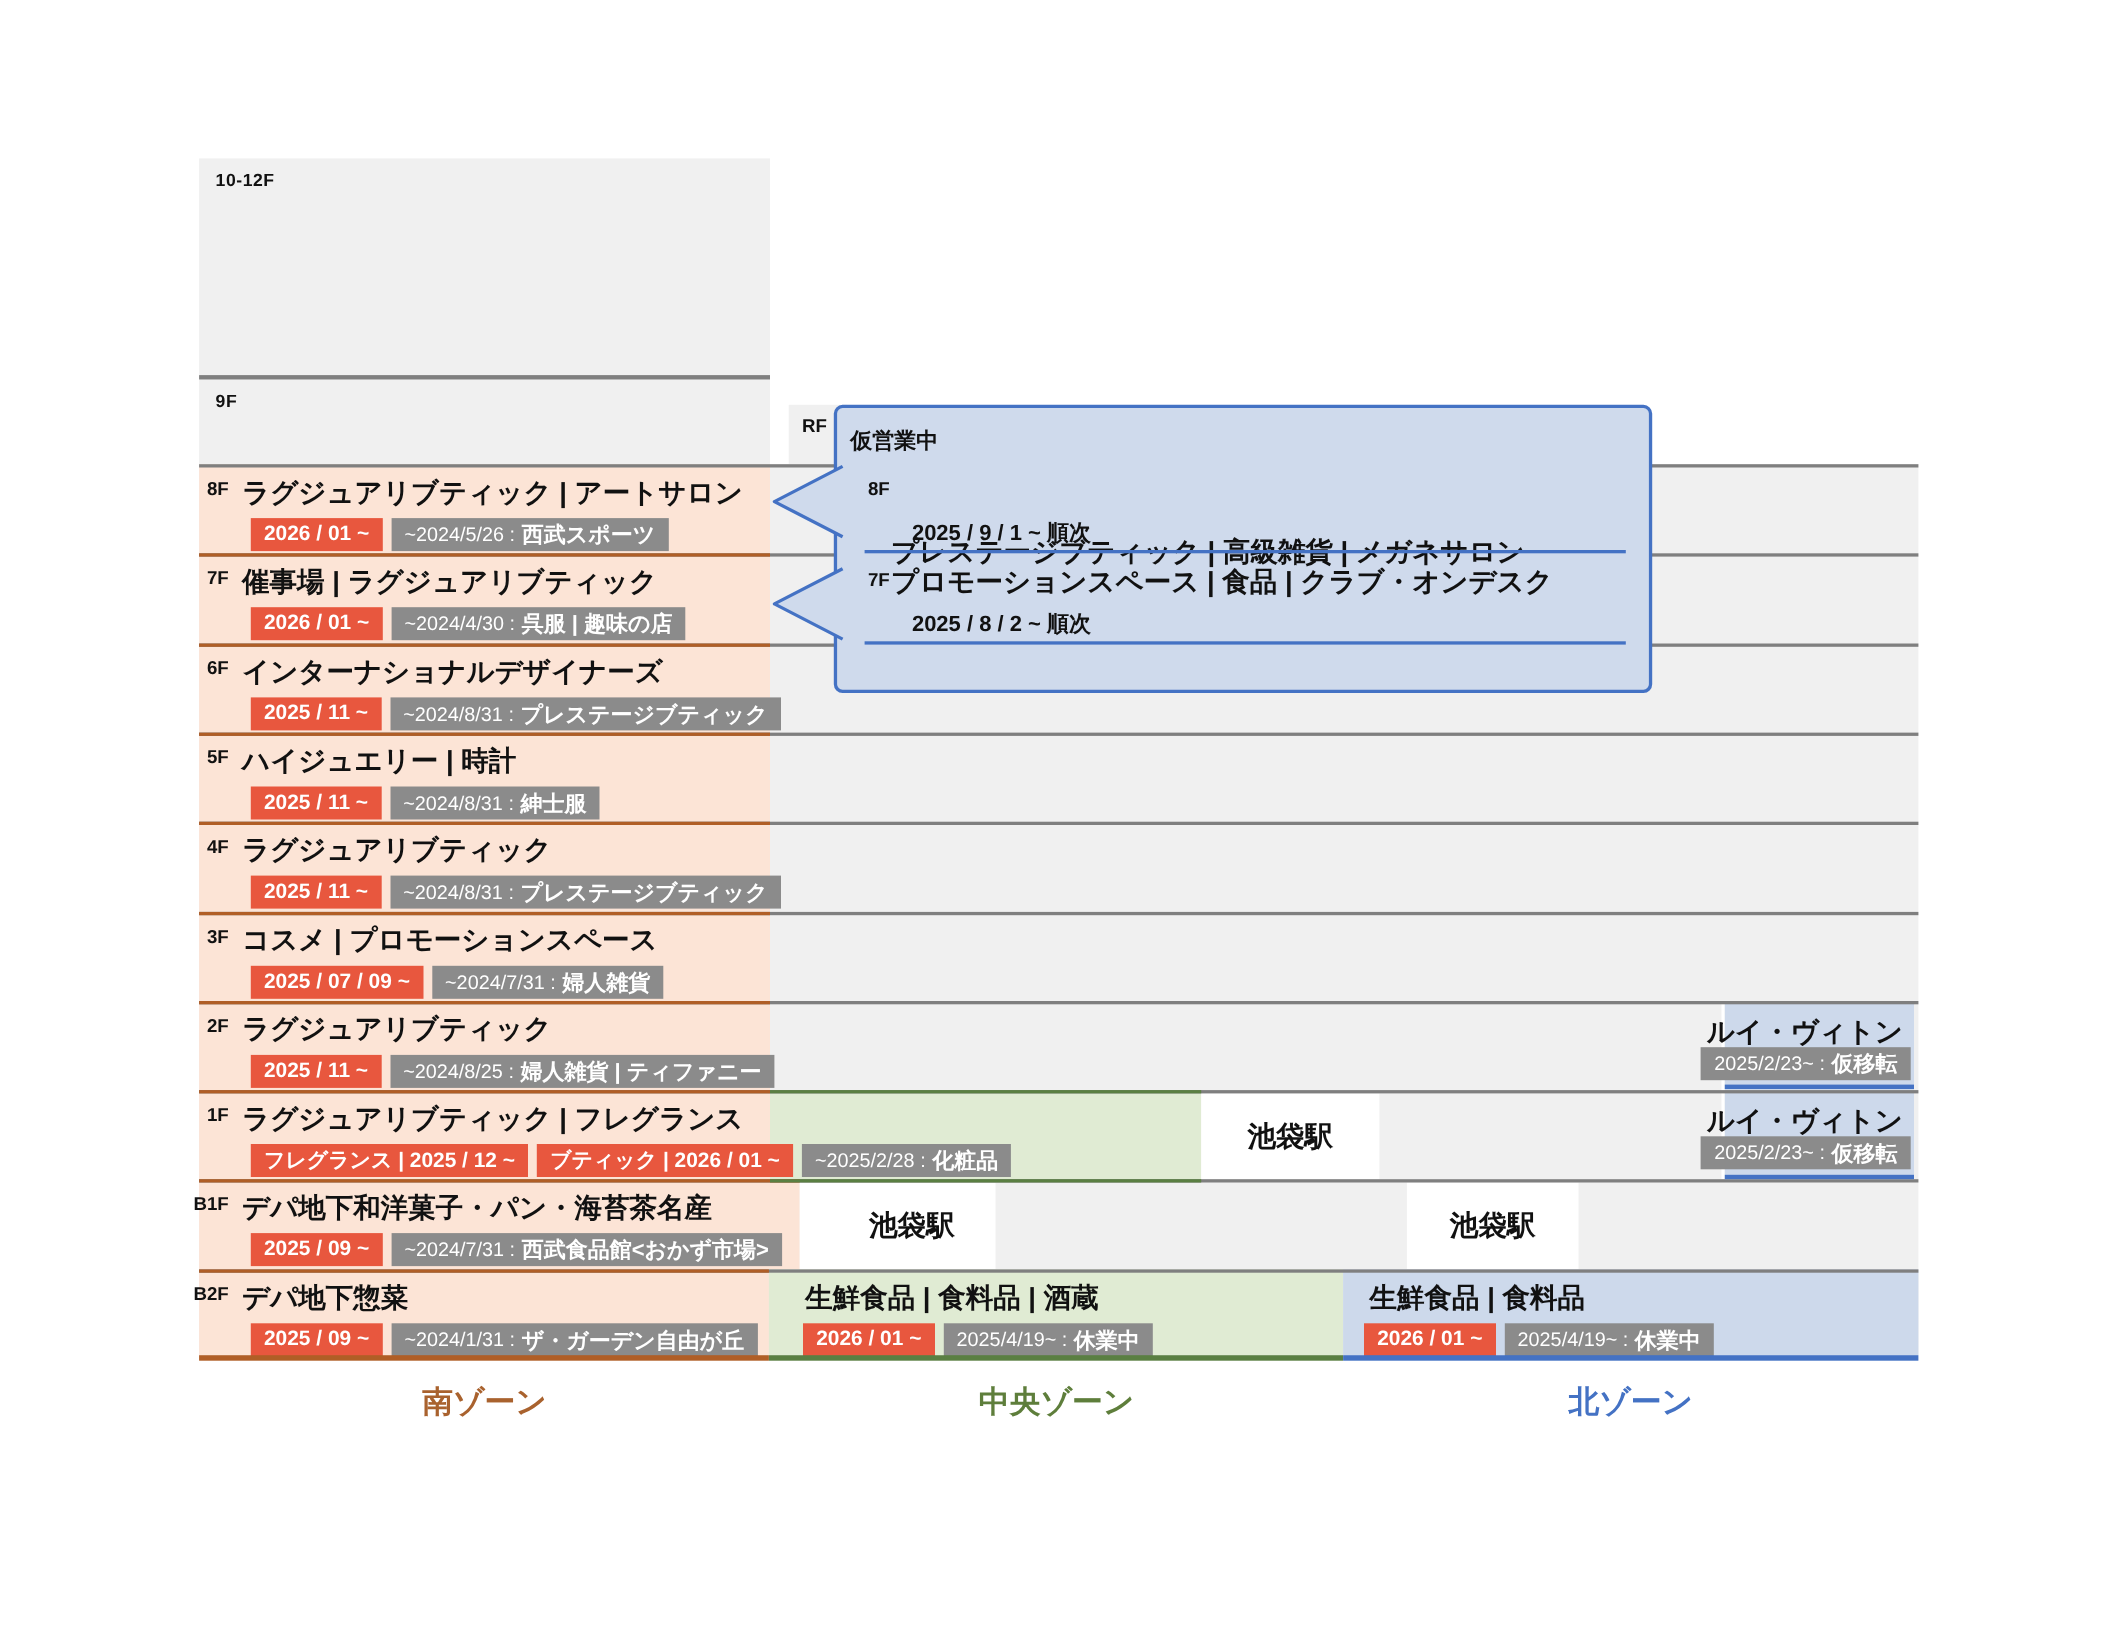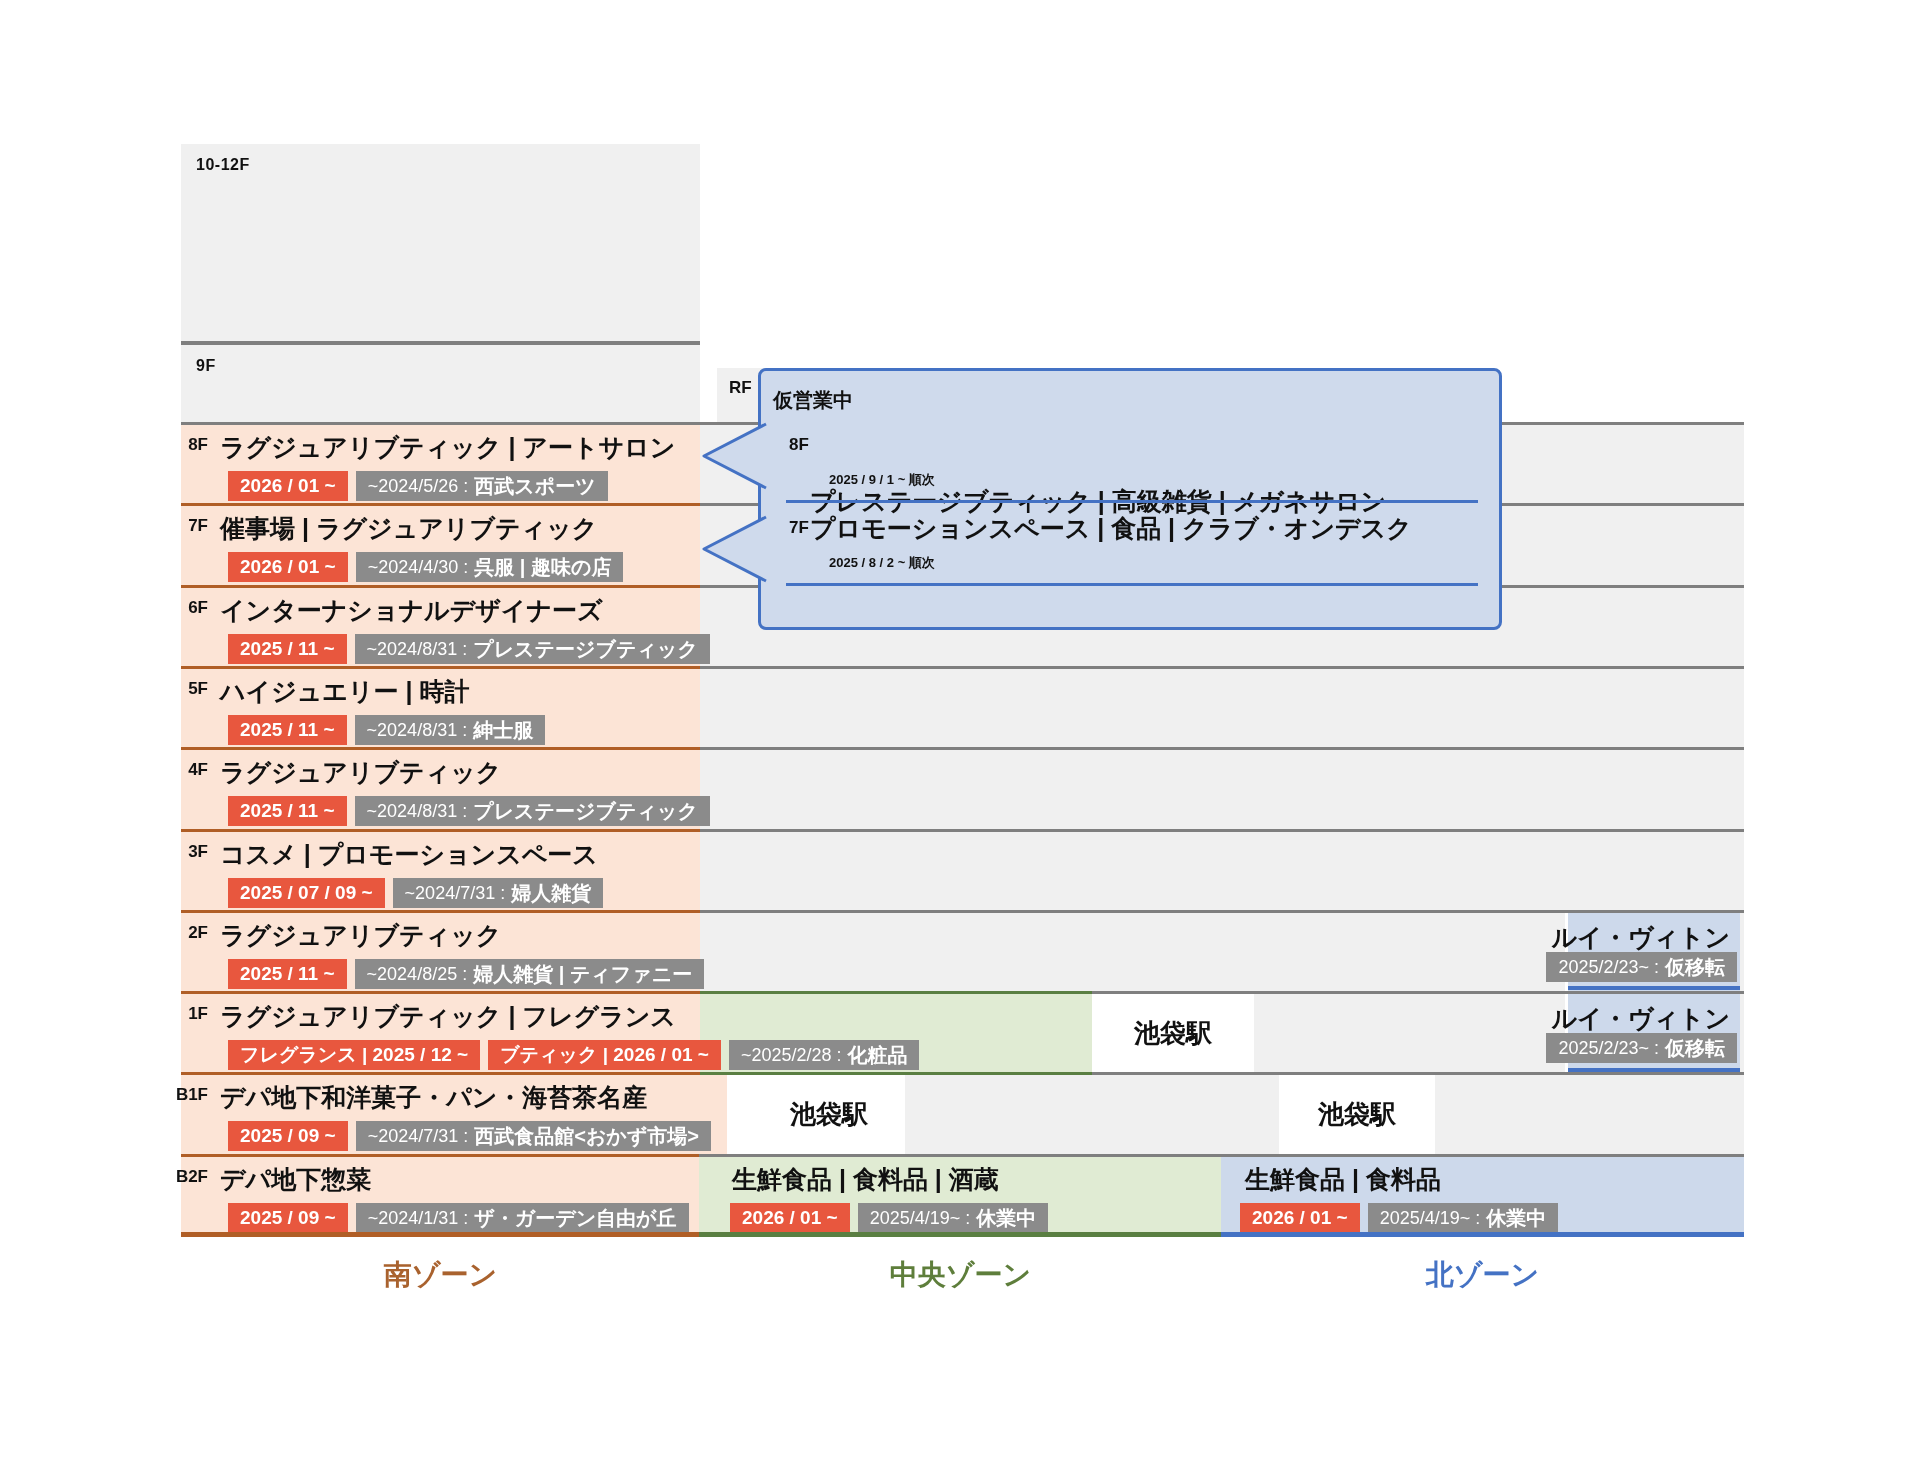--- a/index.html
+++ b/index.html
@@ -38,21 +38,21 @@
   .blue-l{background:#4472c4;}
   
   #rf-box{position:absolute;left:717px;top:368px;width:53px;height:54px;background:#f0f0f0;z-index:2;}
   #rf-box .lbl{position:absolute;left:12px;top:10px;font-size:17px;font-weight:bold;}
   
   #callout{position:absolute;left:758px;top:368px;width:744px;height:262px;background:#cfdaec;
            border:3px solid #4472c4;border-radius:8px;z-index:4;}
   #callout .status{position:absolute;left:12px;top:16px;font-size:20px;font-weight:bold;}
   .co-floor{position:absolute;left:28px;font-size:17px;font-weight:bold;}
   .co-title{position:absolute;left:49px;font-size:25px;font-weight:bold;white-space:nowrap;}
-  .co-date{position:absolute;left:68px;font-size:13px;font-weight:bold;white-space:nowrap;}
+  .co-date{position:absolute;left:68px;font-size:20px;font-weight:bold;white-space:nowrap;}
   .co-line{position:absolute;left:25px;width:692px;height:3px;background:#4472c4;}
   #tails{position:absolute;left:690px;top:400px;z-index:5;overflow:visible;}
   
   .zone-lbl{position:absolute;top:1256px;font-size:28px;font-weight:bold;text-align:center;z-index:1;}
 </style>
 </head>
 <body>
 
 <div id="canvas">
 

